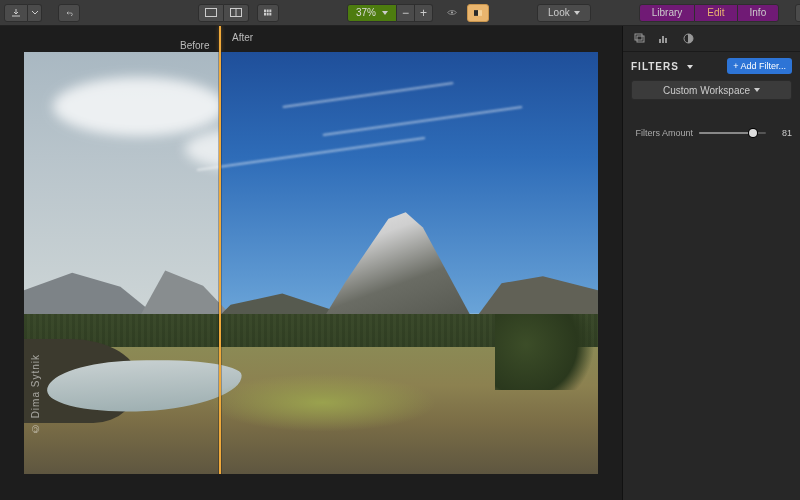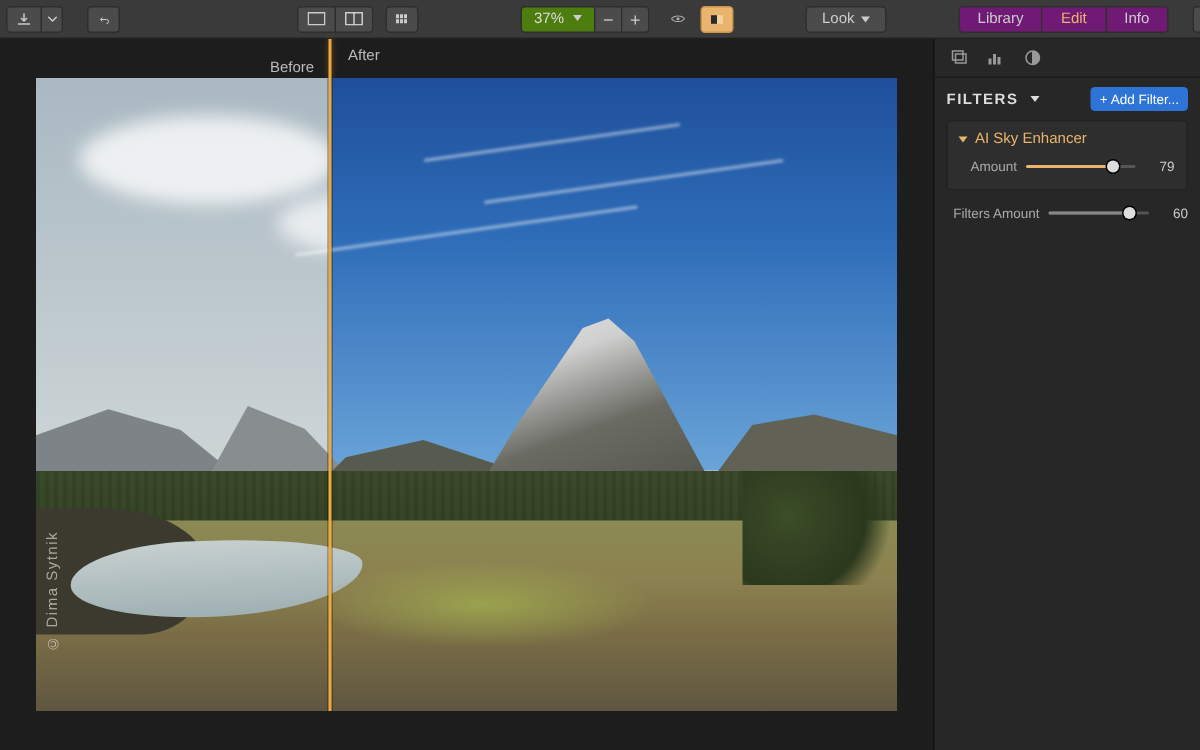--- a/index.html
+++ b/index.html
@@ -109,21 +109,21 @@
   .workspace-row{ margin:0 8px 6px; background:#3b3b3b; border:1px solid #2a2a2a; border-radius:3px; height:20px; display:flex; align-items:center; justify-content:center; color:#ccc; font-size:10px; cursor:pointer;}
   .filter-block{ margin:0 8px; background:#2e2e2e; border:1px solid #222; border-radius:3px; padding:6px 8px 10px;}
   .filter-name{ color:#e9b56e; font-size:10px; margin-bottom:8px; display:flex; align-items:center; gap:6px;}
   .filter-name::before{ content:""; width:0; height:0; border-left:4px solid #e9b56e; border-top:3px solid transparent; border-bottom:3px solid transparent; transform:rotate(90deg);}
   .slider-row{ display:flex; align-items:center; gap:6px; font-size:9px; color:#aaa; }
   .slider-row .lbl{ width:38px; text-align:right;}
   .slider-row .track{ flex:1; height:2px; background:#555; position:relative; border-radius:1px;}
   .slider-row .track .fill{ position:absolute; left:0; top:0; bottom:0; background:#e9b56e; border-radius:1px;}
   .slider-row .track .knob{ position:absolute; top:50%; width:8px; height:8px; background:#ddd; border-radius:50%; transform:translate(-50%,-50%); box-shadow:0 0 0 1px #000;}
   .slider-row .val{ width:20px; text-align:right; color:#ccc;}
-  .global-slider{ margin:10px 8px 0; }
+  .global-slider{ margin:22px 8px 0; }
 
   .side-footer{ margin-top:auto; height:24px; border-top:1px solid #1a1a1a; display:flex; align-items:center; justify-content:flex-end; padding:0 10px; color:#aaa; font-size:10px; cursor:pointer;}
 
   .chev::after{content:""; display:inline-block; width:0;height:0;border-left:3px solid transparent;border-right:3px solid transparent;border-top:4px solid currentColor; margin-left:4px; vertical-align:middle;}
 </style>
 </head>
 <body>
 
 <div class="toolbar">
   <div class="tb-group">
@@ -286,37 +286,27 @@
     </div>
 
     <div class="panel-header">
       <div class="panel-title">
           <span>FILTERS</span>
           <span class="chev"></span>
         </div>
       <div class="add-filter-btn">+ Add Filter...</div>
     </div>
 
-
-    <div class="filter-block">
-      <div class="filter-name">AI Sky Enhancer</div>
-      <div class="slider-row">
-        <span class="lbl">Amount</span>
-        <span class="track">
-            <span class="fill" style="width:79%;"></span>
-            <span class="knob" style="left:79%;"></span>
-          </span>
-        <span class="val">79</span>
-      </div>
-    </div>
+    <div class="workspace-row chev">Custom Workspace</div>
+
 
     <div class="slider-row global-slider">
       <span class="lbl" style="width:62px;">Filters Amount</span>
       <span class="track">
           <span class="fill" style="width:81%;background:#888;"></span>
           <span class="knob" style="left:81%;"></span>
         </span>
-      <span class="val">60</span>
+      <span class="val">81</span>
     </div>
 
   </div>
 
 </div>
 
 </body></html>

